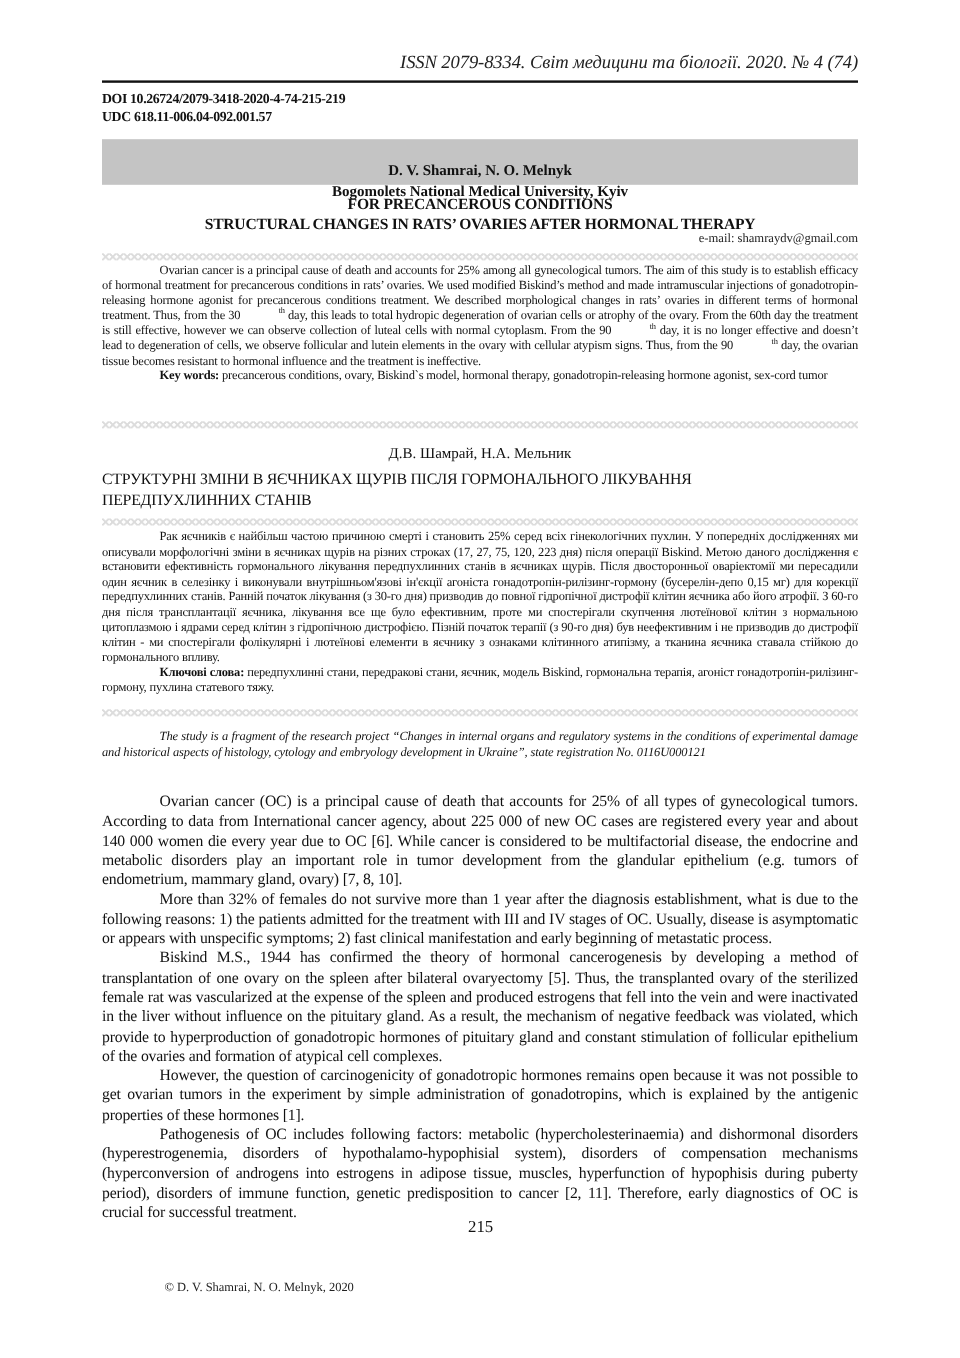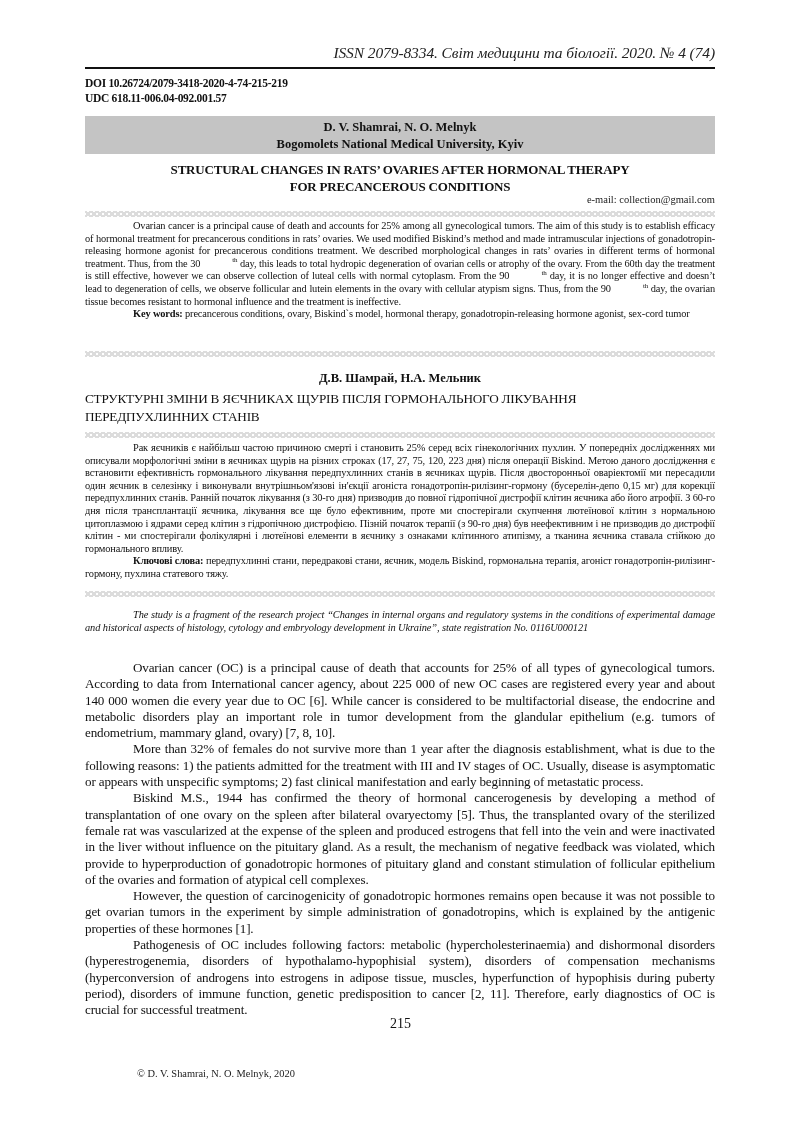--- a/index.html
+++ b/index.html
@@ -4,31 +4,31 @@
 <style>
   html, body { margin: 0; padding: 0; background: #ffffff; }
   body { width: 800px; height: 1132px; position: relative; overflow: hidden;
          font-family: "Liberation Serif", "DejaVu Serif", serif; color: #111; }
   .page { position: absolute; left: 85px; width: 630px; top: 0; }
   .running-head { position: absolute; top: 44px; right: 0; font-style: italic; font-size: 15.5px;
                   letter-spacing: -0.1px; color: #222; }
   .head-rule { position: absolute; top: 67px; left: 0; width: 630px; height: 2px; background: #111; }
   .ids { position: absolute; top: 76px; left: 0; font-weight: bold; font-size: 11.5px; line-height: 15px; letter-spacing: -0.3px; }
   .author-band { position: absolute; top: 116px; left: 0; width: 630px; height: 38px; background: #c4c4c4;
-                 text-align: center; font-weight: bold; font-size: 12.5px; line-height: 17px; padding-top: 3px; box-sizing: border-box; }
+                 text-align: center; font-weight: bold; font-size: 12.5px; line-height: 17px; padding-top: 18px; box-sizing: border-box; }
   .title-en { position: absolute; top: 161px; left: 0; width: 630px; text-align: center; font-weight: bold; font-size: 13px; line-height: 17px; letter-spacing: -0.2px; }
   .email { position: absolute; top: 194px; right: 0; font-size: 10.5px; color: #222; }
   .wavy { position: absolute; left: 0; width: 630px; height: 6px;
           background-image: linear-gradient(135deg, transparent 40%, #dcdcdc 40%, #dcdcdc 60%, transparent 60%),
                             linear-gradient(45deg, transparent 40%, #dcdcdc 40%, #dcdcdc 60%, transparent 60%);
           background-size: 6px 6px; background-repeat: repeat-x; }
   .abstract { position: absolute; left: 0; width: 630px; font-size: 10.4px; line-height: 12.6px; text-align: justify; letter-spacing: -0.15px; }
   .abstract p { margin: 0; text-indent: 48px; }
   .abstract .kw-label { font-weight: bold; }
-  .ua-authors { position: absolute; top: 371px; left: 0; width: 630px; text-align: center; font-weight: bold; font-size: 12.5px; }
+  .ua-authors { position: absolute; top: 371px; left: 0; width: 630px; text-align: center; font-weight: normal; font-size: 12.5px; }
   .ua-title { position: absolute; top: 390px; left: 0; width: 630px; text-align: left; font-weight: normal; font-size: 13.2px; line-height: 17.5px; letter-spacing: -0.2px; }
   .funding { position: absolute; top: 609px; left: 0; width: 630px; font-style: italic; font-size: 10.4px; line-height: 12.6px; text-align: justify; letter-spacing: -0.1px; }
   .funding p { margin: 0; text-indent: 48px; }
   .body-text { position: absolute; top: 660px; left: 0; width: 630px; font-size: 13.1px; line-height: 16.3px; text-align: justify; letter-spacing: -0.15px; }
   .body-text p { margin: 0; text-indent: 48px; }
   .copyright { position: absolute; top: 1068px; left: 52px; font-size: 10.4px; color: #222; }
   .page-num { position: absolute; top: 1016px; left: 305px; font-size: 14px; }
   sup { font-size: 7px; vertical-align: super; line-height: 0; margin-left: 32px; }
 </style>
 </head>
@@ -43,25 +43,25 @@
     <div>DOI 10.26724/2079-3418-2020-4-74-215-219</div>
     <div>UDC 618.11-006.04-092.001.57</div>
   </div>
 
   <div class="author-band">
     <div>D. V. Shamrai, N. O. Melnyk</div>
     <div>Bogomolets National Medical University, Kyiv</div>
   </div>
 
   <div class="title-en">
+    <div>FOR PRECANCEROUS CONDITIONS</div>
     <div>STRUCTURAL CHANGES IN RATS’ OVARIES AFTER HORMONAL THERAPY</div>
-    <div>FOR PRECANCEROUS CONDITIONS</div>
   </div>
 
-  <div class="email">e-mail: collection@gmail.com</div>
+  <div class="email">e-mail: shamraydv@gmail.com</div>
 
   <div class="wavy" style="top:211px"></div>
 
   <div class="abstract" style="top:220px">
     <p><span>Ovarian cancer is a principal cause of death and accounts for 25% among all gynecological tumors. The aim of this study is to establish efficacy of hormonal treatment for precancerous conditions in rats’ ovaries. We used modified Biskind’s method and made intramuscular injections of gonadotropin-releasing hormone agonist for precancerous conditions treatment. We described morphological changes in rats’ ovaries in different terms of hormonal treatment. Thus, from the 30</span><sup>th</sup><span> day, this leads to total hydropic degeneration of ovarian cells or atrophy of the ovary. From the 60th day the treatment is still effective, however we can observe collection of luteal cells with normal cytoplasm. From the 90</span><sup>th</sup><span> day, it is no longer effective and doesn’t lead to degeneration of cells, we observe follicular and lutein elements in the ovary with cellular atypism signs.  Thus, from the 90</span><sup>th</sup><span> day, the ovarian tissue becomes resistant to hormonal influence and the treatment is ineffective.</span></p>
     <p><span class="kw-label">Key words:</span><span> precancerous conditions, ovary, Biskind`s model, hormonal therapy, gonadotropin-releasing hormone agonist, sex-cord tumor</span></p>
   </div>
 
   <div class="wavy" style="top:351px"></div>
 

